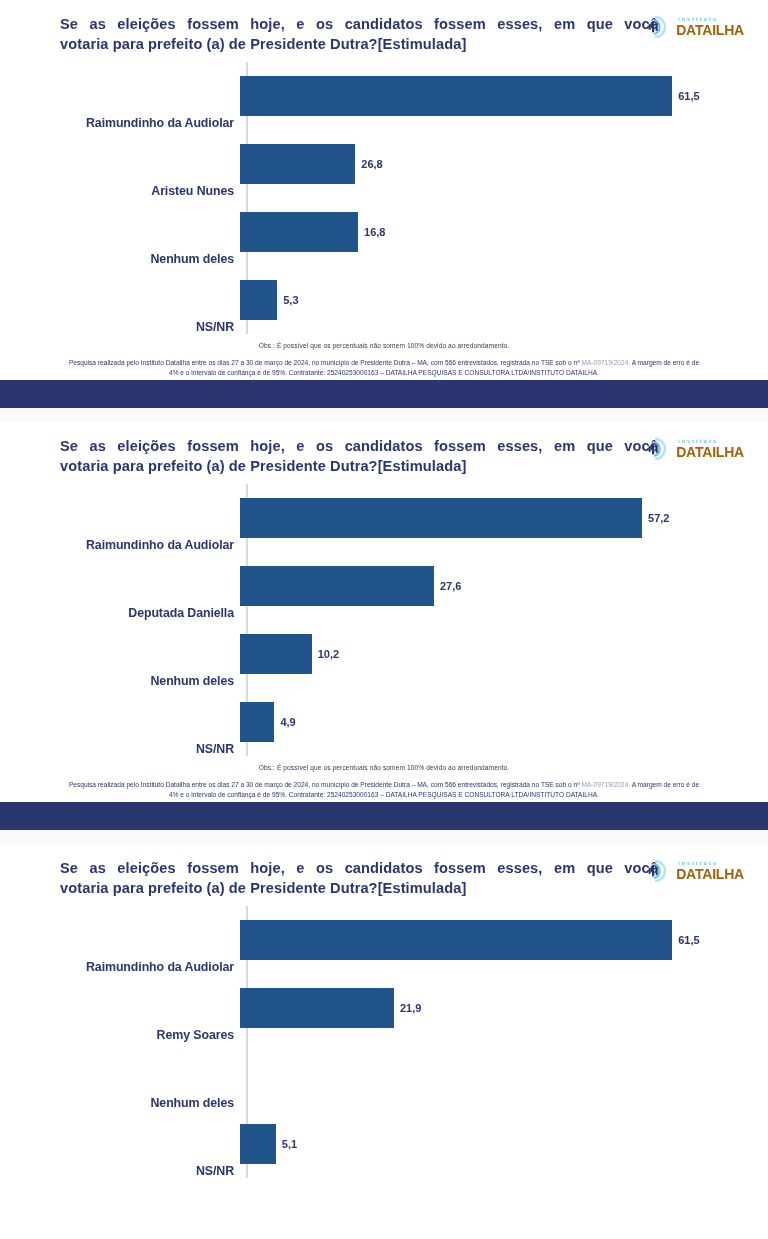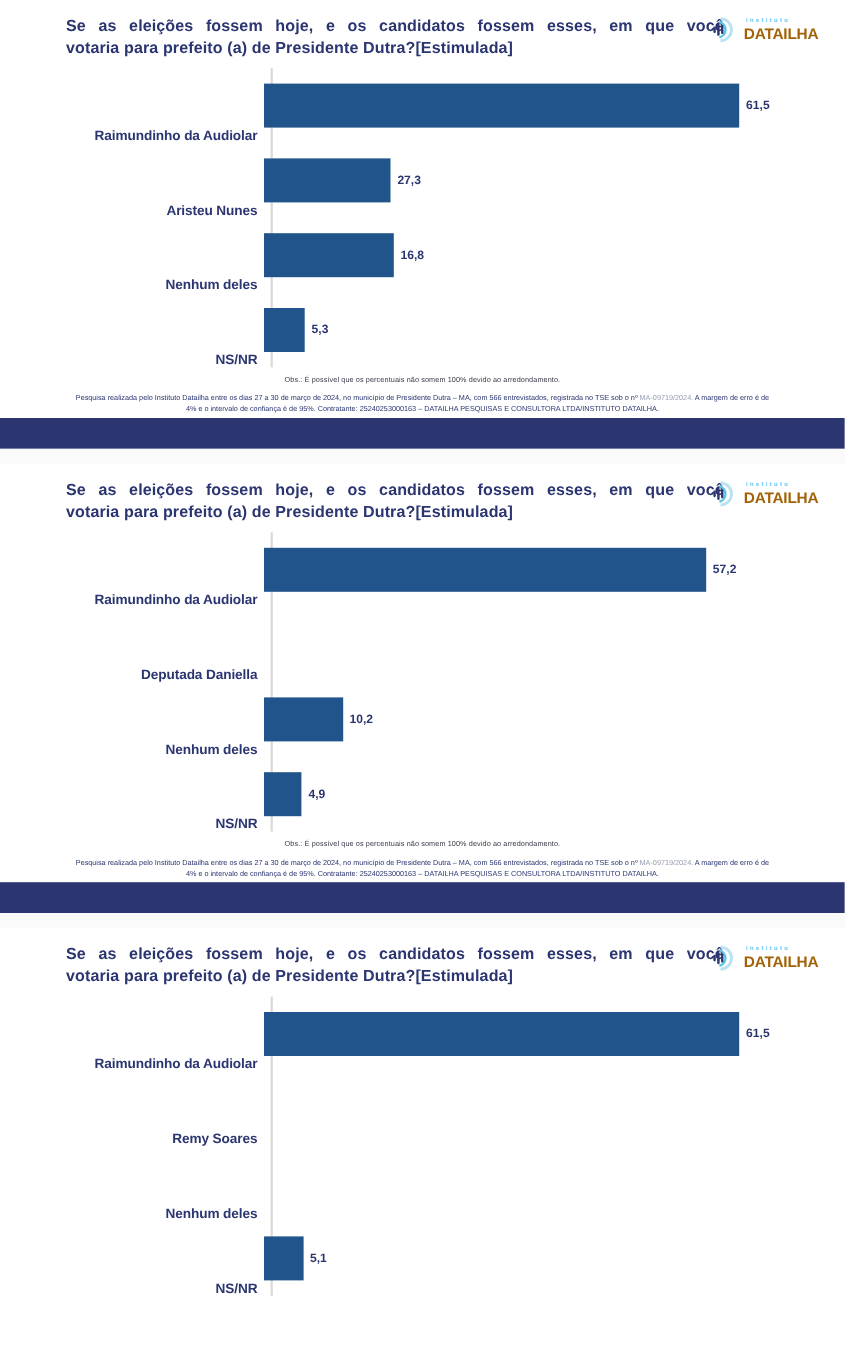--- a/index.html
+++ b/index.html
@@ -166,21 +166,21 @@
               <div class="cat-label">Raimundinho da Audiolar</div>
               <div class="bar-wrap">
                 <div class="bar" style="width: 432.257px; background: rgb(34, 84, 140);"></div>
                 <div class="bar-value">61,5</div>
               </div>
             </div>
             <div class="row">
               <div class="cat-label">Aristeu Nunes</div>
               <div class="bar-wrap">
                 <div class="bar" style="width: 115.269px; background: rgb(34, 84, 140);"></div>
-                <div class="bar-value">27,3</div>
+                <div class="bar-value">26,8</div>
               </div>
             </div>
             <div class="row">
               <div class="cat-label">Nenhum deles</div>
               <div class="bar-wrap">
                 <div class="bar" style="width: 118.08px; background: rgb(34, 84, 140);"></div>
                 <div class="bar-value">16,8</div>
               </div>
             </div>
             <div class="row">
@@ -233,20 +233,24 @@
         <div class="rows">
             <div class="row">
               <div class="cat-label">Raimundinho da Audiolar</div>
               <div class="bar-wrap">
                 <div class="bar" style="width: 402.034px; background: rgb(34, 84, 140);"></div>
                 <div class="bar-value">57,2</div>
               </div>
             </div>
             <div class="row">
               <div class="cat-label">Deputada Daniella</div>
+              <div class="bar-wrap">
+                <div class="bar" style="width: 193.989px; background: rgb(34, 84, 140);"></div>
+                <div class="bar-value">27,6</div>
+              </div>
             </div>
             <div class="row">
               <div class="cat-label">Nenhum deles</div>
               <div class="bar-wrap">
                 <div class="bar" style="width: 71.6914px; background: rgb(34, 84, 140);"></div>
                 <div class="bar-value">10,2</div>
               </div>
             </div>
             <div class="row">
               <div class="cat-label">NS/NR</div>
@@ -298,20 +302,24 @@
         <div class="rows">
             <div class="row">
               <div class="cat-label">Raimundinho da Audiolar</div>
               <div class="bar-wrap">
                 <div class="bar" style="width: 432.257px; background: rgb(34, 84, 140);"></div>
                 <div class="bar-value">61,5</div>
               </div>
             </div>
             <div class="row">
               <div class="cat-label">Remy Soares</div>
+              <div class="bar-wrap">
+                <div class="bar" style="width: 153.926px; background: rgb(34, 84, 140);"></div>
+                <div class="bar-value">21,9</div>
+              </div>
             </div>
             <div class="row">
               <div class="cat-label">Nenhum deles</div>
             </div>
             <div class="row">
               <div class="cat-label">NS/NR</div>
               <div class="bar-wrap">
                 <div class="bar" style="width: 35.8457px; background: rgb(34, 84, 140);"></div>
                 <div class="bar-value">5,1</div>
               </div>

